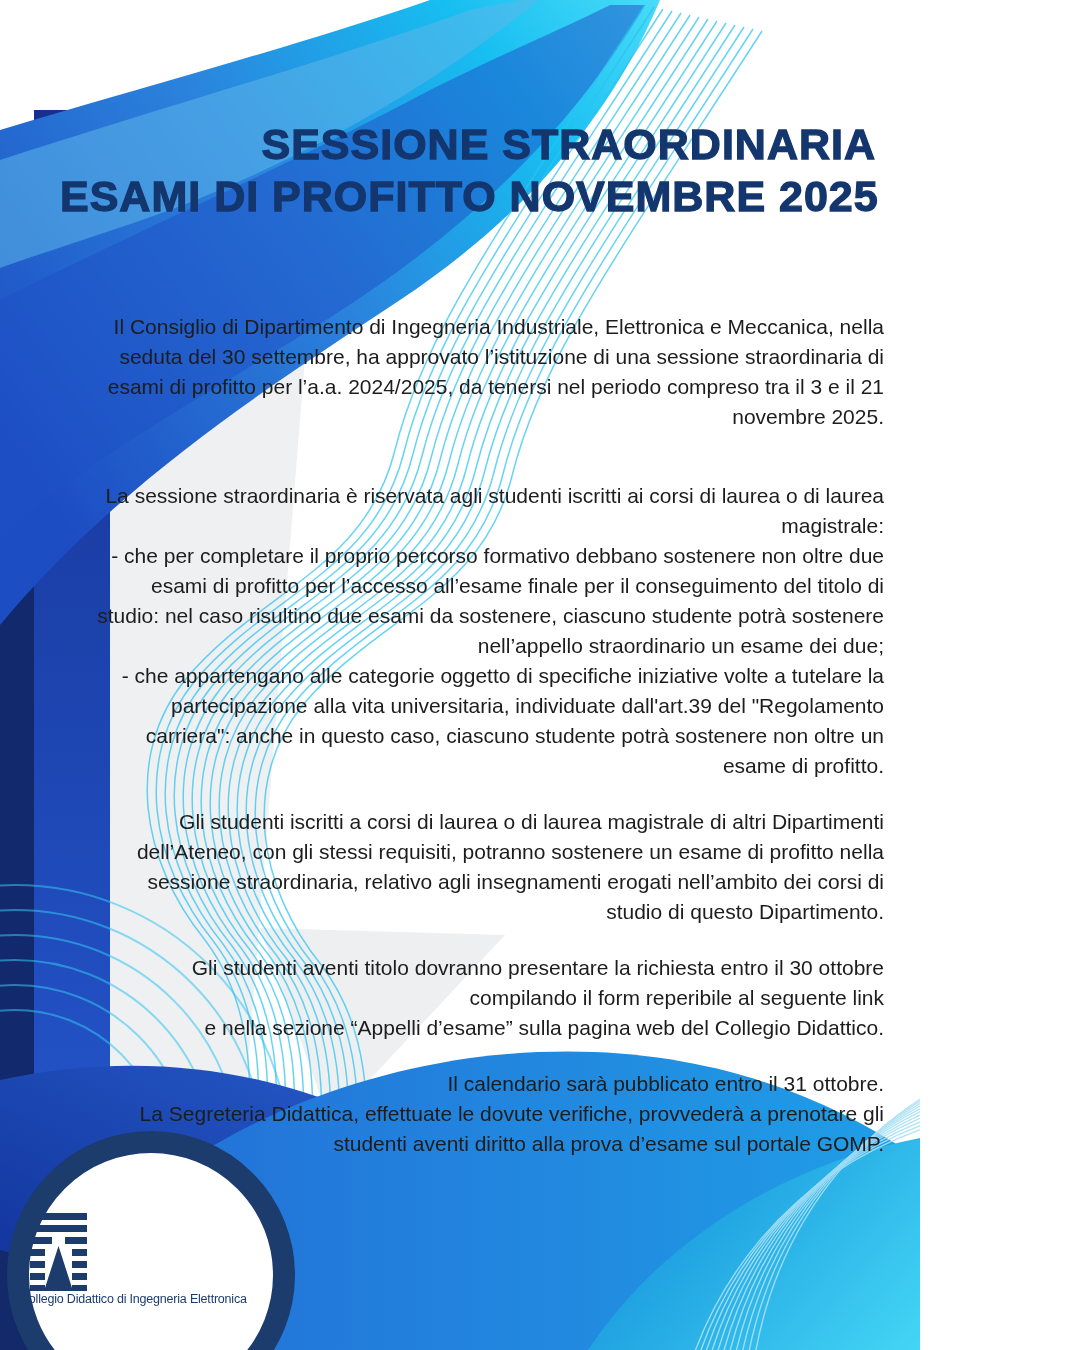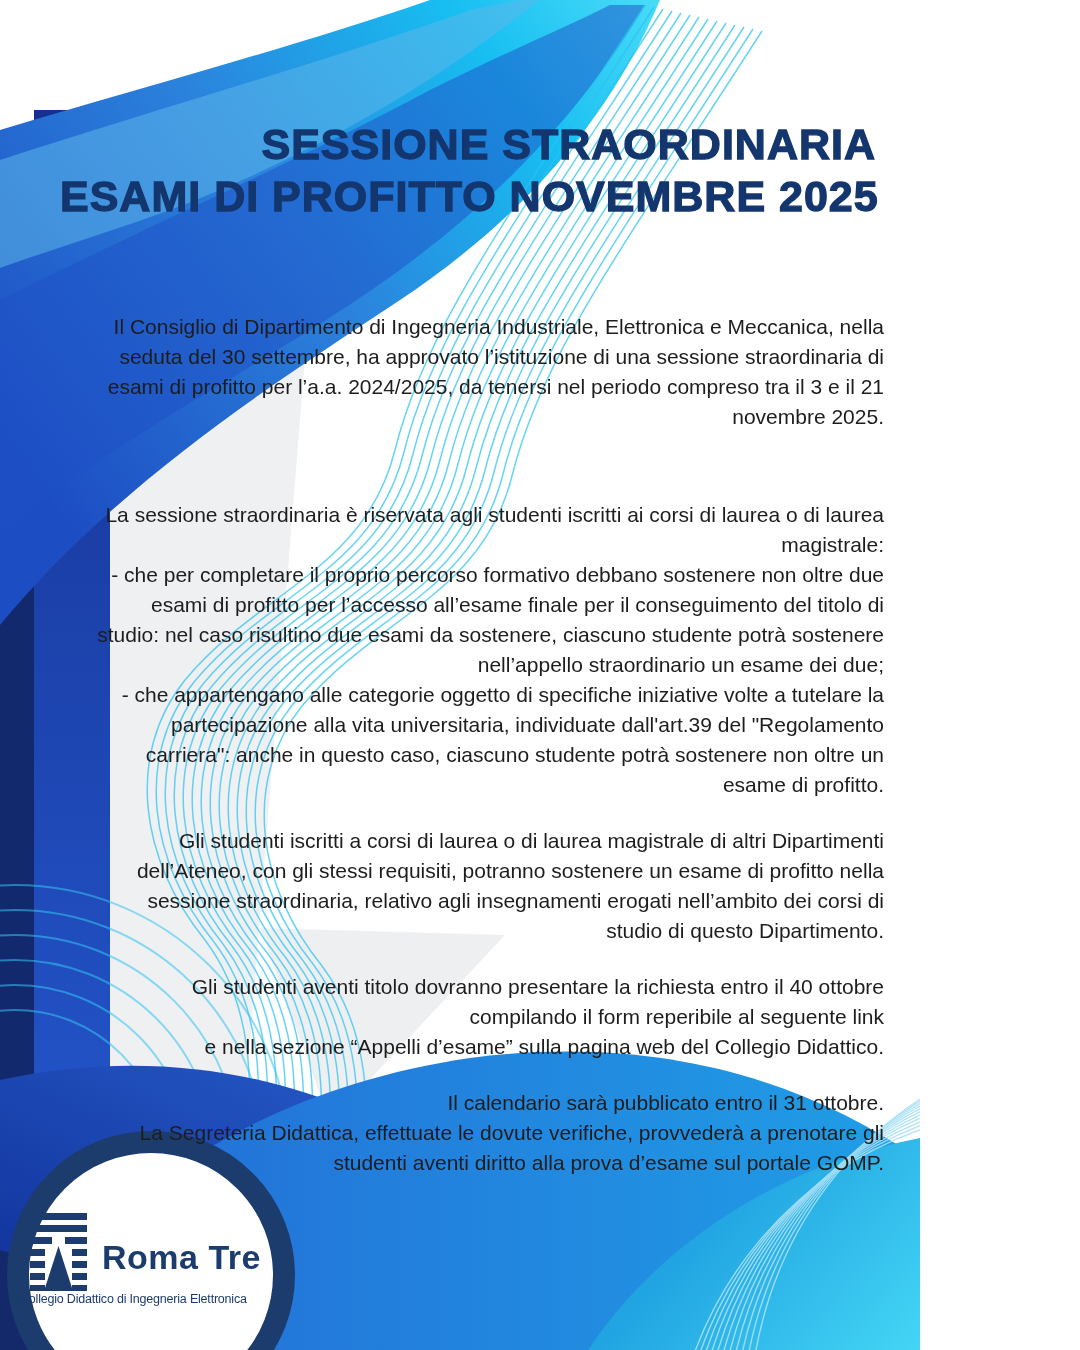--- a/index.html
+++ b/index.html
@@ -9,21 +9,21 @@
 
   .title{position:absolute;top:118px;left:60px;right:44px;text-align:right;
          color:#14366E;font-weight:bold;font-size:43px;line-height:52px;
          letter-spacing:1px;-webkit-text-stroke:1.3px #14366E;}
   .title div{white-space:nowrap;}
 
   .body-text{position:absolute;top:312px;left:92px;right:36px;text-align:right;
              color:#1D1D1D;font-size:21px;line-height:30px;}
   .para{margin:0;}
   .para + .para{margin-top:26px;}
-  .para.gap-lg{margin-top:68px;}
+  .para.gap-lg{margin-top:49px;}
   .para .blk{display:block;}
 
   .brand{position:absolute;left:102px;top:1238px;color:#1C3C6E;
          font-size:34px;font-weight:bold;letter-spacing:0.5px;}
   .brand-sub{position:absolute;left:20px;top:1292px;width:262px;
              color:#1C3C6E;font-size:12.5px;letter-spacing:-0.2px;}
 </style>
 </head>
 <body>
 
@@ -157,26 +157,25 @@
 
     <p class="para gap-lg">
       <span class="blk">La sessione straordinaria è riservata agli studenti iscritti ai corsi di laurea o di laurea magistrale:</span>
       <span class="blk">- che per completare il proprio percorso formativo debbano sostenere non oltre due esami di profitto per l’accesso all’esame finale per il conseguimento del titolo di studio: nel caso risultino due esami da sostenere, ciascuno studente potrà sostenere nell’appello straordinario un esame dei due;</span>
       <span class="blk">- che appartengano alle categorie oggetto di specifiche iniziative volte a tutelare la partecipazione alla vita universitaria, individuate dall'art.39 del "Regolamento carriera": anche in questo caso, ciascuno studente potrà sostenere non oltre un esame di profitto.</span>
     </p>
 
     <p class="para">Gli studenti iscritti a corsi di laurea o di laurea magistrale di altri Dipartimenti dell’Ateneo, con gli stessi requisiti, potranno sostenere un esame di profitto nella sessione straordinaria, relativo agli insegnamenti erogati nell’ambito dei corsi di studio di questo Dipartimento.</p>
 
     <p class="para">
-      <span class="blk">Gli studenti aventi titolo dovranno presentare la richiesta entro il 40 ottobre compilando il form reperibile al seguente link</span>
+      <span class="blk">Gli studenti aventi titolo dovranno presentare la richiesta entro il 30 ottobre compilando il form reperibile al seguente link</span>
       <span class="blk">e nella sezione “Appelli d’esame” sulla pagina web del Collegio Didattico.</span>
     </p>
 
     <p class="para">
       <span class="blk">Il calendario sarà pubblicato entro il 31 ottobre.</span>
       <span class="blk">La Segreteria Didattica, effettuate le dovute verifiche, provvederà a prenotare gli studenti aventi diritto alla prova d’esame sul portale GOMP.</span>
     </p>
   </div>
 
-  <div class="brand">Roma Tre</div>
   <div class="brand-sub">Collegio Didattico di Ingegneria Elettronica</div>
 
 </div>
 
 </body></html>

